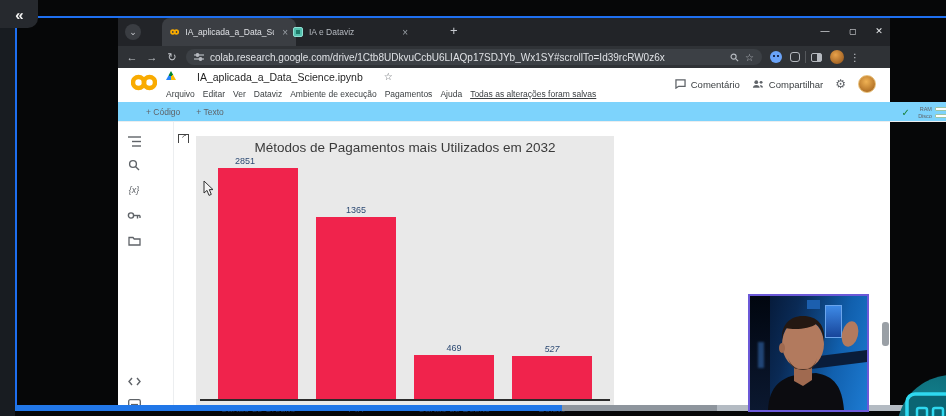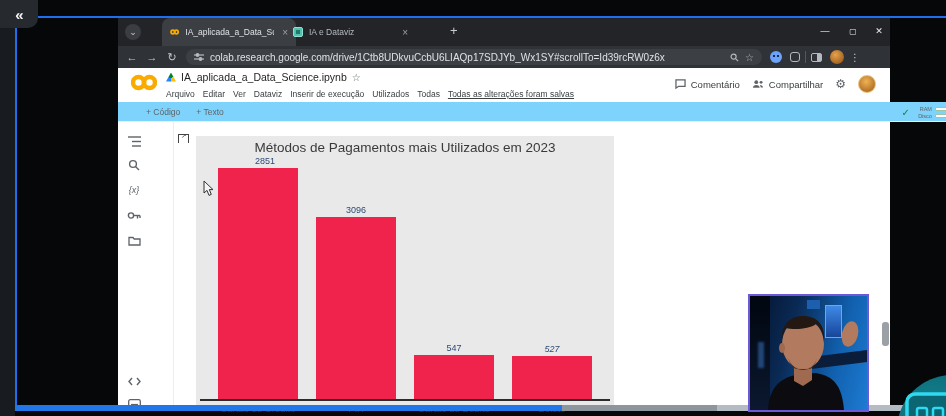--- a/index.html
+++ b/index.html
@@ -43,21 +43,21 @@
   .ext-sq{width:10px;height:10px;border:1.4px solid #b6bac0;border-radius:3px;flex:none;}
   .nav-sep{width:1px;height:12px;background:#55585c;margin:0 5px;flex:none;}
   .split-ic{width:11px;height:9px;border:1.2px solid #b6bac0;border-radius:2px;position:relative;flex:none;}
   .split-ic:after{content:"";position:absolute;right:0;top:0;width:4px;height:100%;background:#b6bac0;}
   .br-avatar{width:14px;height:14px;border-radius:50%;background:radial-gradient(circle at 40% 35%,#e8a24a,#8a4d17);flex:none;}
   .dots{color:#c4c7cc;font-size:10px;margin:0 6px;}
 
   
   .colab-head{position:absolute;left:0;top:50px;width:772px;height:34px;background:#fff;}
   .colab-logo{position:absolute;left:13px;top:6px;}
-  .file-row{position:absolute;left:48px;top:3px;display:flex;align-items:center;gap:5px;}
+  .file-row{position:absolute;left:48px;top:3px;display:flex;gap:21px;}
   .drive-tri{width:10px;height:9px;clip-path:polygon(50% 0,100% 100%,0 100%);
     background:conic-gradient(from 180deg at 50% 60%,#2684FC 0 33%,#00832D 33% 66%,#FBBC04 66% 100%);}
   .fname{font-size:10.5px;color:#1f1f1f;}
   .star{color:#5f6368;font-size:10px;}
   .menu-row{position:absolute;left:48px;top:21px;display:flex;gap:8px;align-items:baseline;}
   .menu-row span{font-size:8.5px;color:#3c4043;white-space:nowrap;}
   .save-status{font-size:8px;color:#80868b;text-decoration:underline;white-space:nowrap;}
   .head-right{position:absolute;right:14px;top:7px;display:flex;align-items:center;gap:12px;}
   .hr-btn{display:flex;align-items:center;gap:5px;font-size:9.5px;color:#3c4043;}
   .gear{color:#5f6368;font-size:12px;}
@@ -199,23 +199,23 @@
       <div class="file-row">
         <span class="drive-tri"></span>
         <span class="fname">IA_aplicada_a_Data_Science.ipynb</span>
         <span class="star">☆</span>
       </div>
       <div class="menu-row" id="menu-bar">
           <span>Arquivo</span>
           <span>Editar</span>
           <span>Ver</span>
           <span>Dataviz</span>
-          <span>Inserir de execução</span>
-          <span>Utilizados</span>
-          <span>Todas</span>
+          <span>Ambiente de execução</span>
+          <span>Pagamentos</span>
+          <span>Ajuda</span>
           <span class="save-status">Todas as alterações foram salvas</span>
         </div>
       <div class="head-right">
         <div class="hr-btn">
           <svg width="11" height="10" viewBox="0 0 12 11">
               <path d="M1 1h10v7H4L1 10z" fill="none" stroke="#5f6368" stroke-width="1.4"></path>
             </svg>
           <span>Comentário</span>
         </div>
         <div class="hr-btn">
@@ -307,31 +307,31 @@
             <rect x="0.7" y="0.7" width="11.6" height="9.6" rx="1.5" fill="none" stroke="#5f6368" stroke-width="1.3"></rect>
             <line x1="3" y1="5.5" x2="10" y2="5.5" stroke="#5f6368" stroke-width="1.2"></line>
             <line x1="3" y1="7.8" x2="10" y2="7.8" stroke="#5f6368" stroke-width="1.2"></line>
           </svg>
       </div>
     </div>
 
     <div class="content">
       <div class="out-ic"></div>
       <div class="figure" id="figure">
-        <div class="fig-title">Métodos de Pagamentos mais Utilizados em 2023</div>
+        <div class="fig-title">Métodos de Pagamentos mais Utilizados em 2032</div>
         <div class="axis-line"></div>
         <div class="xlabel">Método de Pagamento</div>
       <div class="bar" style="left: 22px; top: 32px; width: 80px; height: 231px; background: rgb(240, 35, 76);"></div>
-          <div class="bar-val" style="left: 20px; width: 98px; top: 20px; color: rgb(45, 74, 115);">2851</div>
+          <div class="bar-val" style="left: 0; width: 98px; top: 20px; color: rgb(45, 74, 115);">2851</div>
           <div class="bar-tick" style="left: 3px; width: 118px; color: rgb(31, 58, 95);">Cartão de Crédito</div>
           <div class="bar" style="left: 120px; top: 81px; width: 80px; height: 182px; background: rgb(240, 35, 76);"></div>
-          <div class="bar-val" style="left: 111px; width: 98px; top: 69px; color: rgb(45, 74, 115);">3096</div>
+          <div class="bar-val" style="left: 111px; width: 98px; top: 69px; color: rgb(45, 74, 115);">1365</div>
           <div class="bar-tick" style="left: 101px; width: 118px; color: rgb(31, 58, 95);">PIX</div>
           <div class="bar" style="left: 218px; top: 219px; width: 80px; height: 44px; background: rgb(240, 35, 76);"></div>
-          <div class="bar-val" style="left: 209px; width: 98px; top: 207px; color: rgb(45, 74, 115);">547</div>
+          <div class="bar-val" style="left: 209px; width: 98px; top: 207px; color: rgb(45, 74, 115);">469</div>
           <div class="bar-tick" style="left: 199px; width: 118px; color: rgb(31, 58, 95);">Cartão de Débito</div>
           <div class="bar" style="left: 316px; top: 220px; width: 80px; height: 43px; background: rgb(240, 35, 76);"></div>
           <div class="bar-val" style="left: 307px; width: 98px; top: 208px; color: rgb(45, 74, 115); font-style: italic;">527</div>
           <div class="bar-tick" style="left: 297px; width: 118px; color: rgb(31, 58, 95);">Boleto</div>
         </div>
     </div>
     <div class="scroll-thumb"></div>
   </div>
 
   <svg class="cursor" width="12" height="17" viewBox="0 0 12 17">

